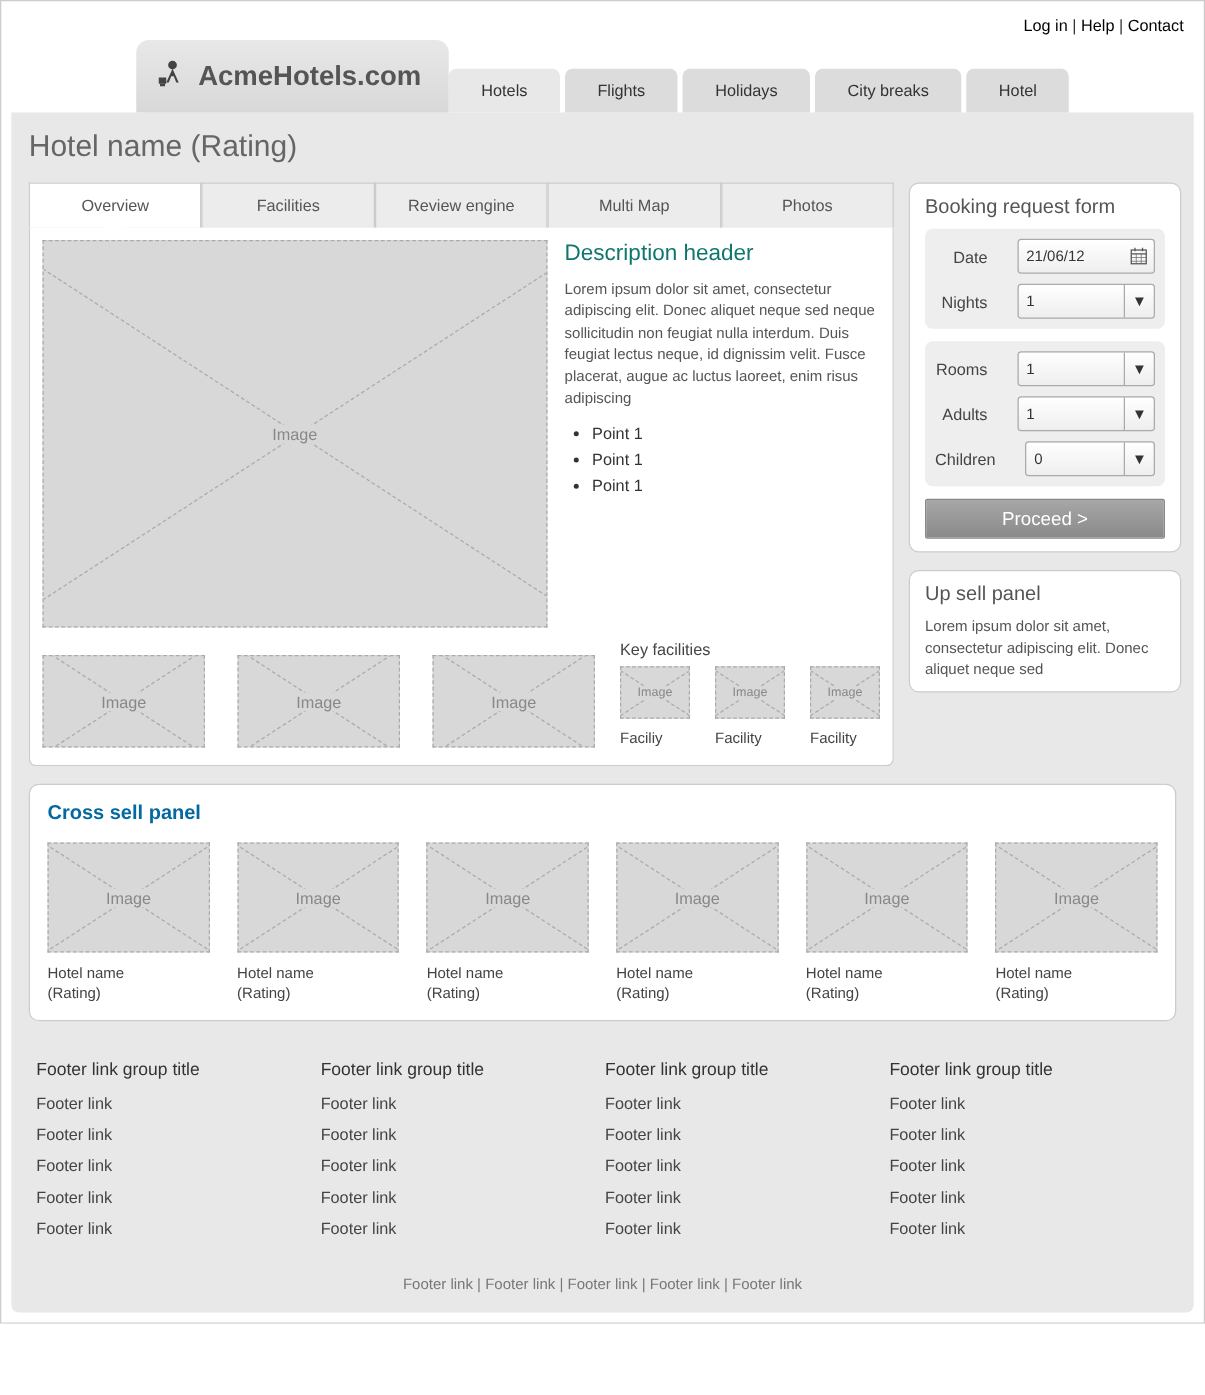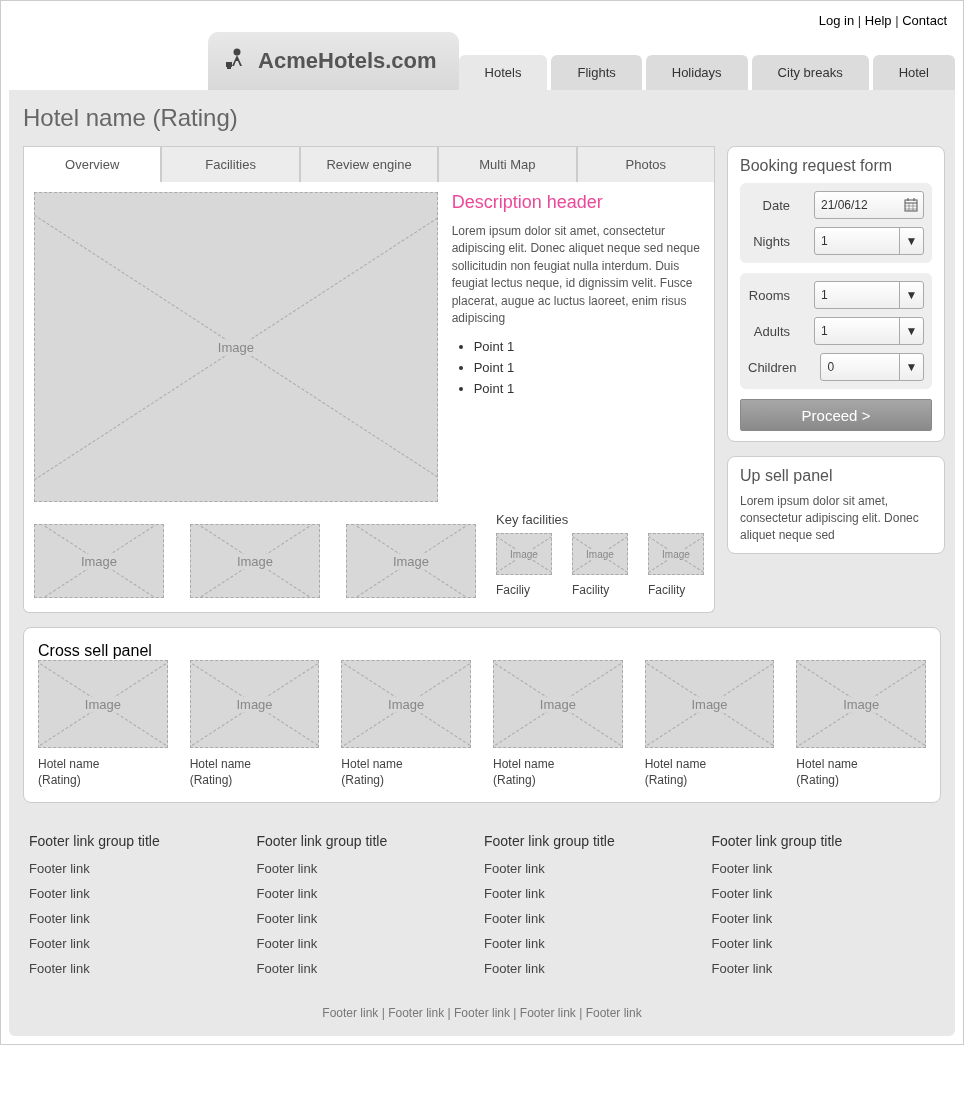--- a/index.html
+++ b/index.html
@@ -1,38 +1,38 @@
 <!DOCTYPE html>
 <html><head>
 <meta charset="utf-8">
 <style>
 * { box-sizing: border-box; margin: 0; padding: 0; }
 body { font-family: Arial, Helvetica, sans-serif; background: #fff; color: #333; font-size: 13px; width: 964px; }
 .page { border: 1px solid #ccc; padding: 8px; }
 .top-bar { text-align: right; font-size: 13px; padding: 4px 8px; }
 .top-bar a { color: #000; text-decoration: none; }
-.header { display: flex; align-items: flex-end; justify-content: flex-end; }
+.header { display: flex; align-items: flex-end; justify-content: center; }
 .logo-wrap { background: linear-gradient(#e8e8e8,#d8d8d8); border-radius: 10px 10px 0 0; padding: 14px 22px 14px 14px; display: flex; align-items: center; gap: 6px; }
 .logo-icon { width: 30px; height: 30px; position: relative; }
 .logo-text { font-size: 22px; font-weight: bold; color: #555; }
 .main-nav { display: flex; gap: 4px; }
 .main-nav .tab { background: #dcdcdc; border-radius: 6px 6px 0 0; padding: 10px 26px; font-size: 13px; cursor: pointer; color: #333; }
 .main-nav .tab.active { background: #e8e8e8; }
 .content-area { background: #e8e8e8; padding: 14px; border-radius: 0 0 6px 6px; }
 .page-title { font-size: 24px; color: #666; font-weight: normal; margin-bottom: 14px; }
 .sub-tabs { display: flex; }
 .sub-tabs .stab { flex: 1; text-align: center; padding: 10px; background: #ececec; border: 1px solid #ccc; border-bottom: none; font-size: 13px; cursor: pointer; color: #555; position: relative; }
 .sub-tabs .stab.active { background: #fff; }
 .sub-tabs .stab.active::after { content: ""; position: absolute; bottom: -10px; left: 50%; margin-left: -10px; width: 0; height: 0; border-left: 10px solid transparent; border-right: 10px solid transparent; border-top: 10px solid #fff; }
 .main-row { display: flex; gap: 12px; }
 .left-col { flex: 1; background: #fff; border: 1px solid #ccc; border-top: none; border-radius: 0 0 6px 6px; padding: 10px 10px 14px; }
 .overview-row { display: flex; gap: 14px; }
 .big-img { flex: 1.6; }
 .desc-col { flex: 1; }
-.desc-col h3 { font-size: 18px; color: #ec4899; font-weight: normal; margin-bottom: 10px; }
+.desc-col h3 { font-size: 18px; color: #0f766e; font-weight: normal; margin-bottom: 10px; }
 .desc-col p { font-size: 12px; color: #555; line-height: 1.45; margin-bottom: 12px; }
 .desc-col ul { list-style: disc; margin-left: 22px; font-size: 13px; color: #333; }
 .desc-col li { margin-bottom: 6px; }
 .img-ph { background: #d8d8d8; border: 1px dashed #aaa; position: relative; display: flex; align-items: center; justify-content: center; color: #888; font-size: 13px; }
 .img-ph::before, .img-ph::after { content: ""; position: absolute; border-top: 1px dashed #aaa; width: 141%; top: 50%; left: -20%; }
 .img-ph::before { transform: rotate(33deg); }
 .img-ph::after { transform: rotate(-33deg); }
 .img-ph span { position: relative; z-index: 1; background: #d8d8d8; padding: 0 4px; }
 .big-img .img-ph { height: 310px; overflow: hidden; }
 .thumb-row { display: flex; gap: 26px; margin-top: 12px; }
@@ -49,21 +49,21 @@
 .form-group { background: #eee; border-radius: 6px; padding: 8px; margin-bottom: 10px; }
 .form-row { display: flex; align-items: center; justify-content: flex-end; gap: 24px; margin-bottom: 8px; }
 .form-row:last-child { margin-bottom: 0; }
 .form-row label { font-size: 13px; color: #444; }
 .form-row .field { width: 110px; height: 28px; border: 1px solid #aaa; background: linear-gradient(#fff,#eee); border-radius: 3px; display: flex; align-items: center; padding: 0 6px; font-size: 12px; color: #333; position: relative; }
 .field .cal-icon { position: absolute; right: 5px; display:flex; align-items:center; }
 .field .dd-icon { position: absolute; right: 0; width: 24px; height: 100%; border-left: 1px solid #aaa; display: flex; align-items: center; justify-content: center; }
 .proceed-btn { width: 100%; height: 32px; background: linear-gradient(#a7a7a7,#8a8a8a); border: 1px solid #888; border-radius: 2px; color: #fff; font-size: 15px; cursor: pointer; }
 .upsell p { font-size: 12px; color: #555; line-height: 1.4; }
 .cross-sell { background: #fff; border: 1px solid #ccc; border-radius: 8px; padding: 14px; margin-top: 14px; }
-.cross-sell h3 { font-size: 16px; color: #000000; font-weight: normal; }
+.cross-sell h3 { font-size: 16px; color: #0369a1; font-weight: bold; margin-bottom: 14px; }
 .cs-row { display: flex; gap: 22px; }
 .cs-item { flex: 1; }
 .cs-item .img-ph { height: 88px; overflow: hidden; margin-bottom: 8px; }
 .cs-item .lbl { font-size: 12px; color: #444; line-height: 1.35; }
 .footer-cols { display: flex; gap: 4px; padding: 30px 6px 14px; }
 .footer-col { flex: 1; }
 .footer-col h4 { font-size: 14px; color: #333; font-weight: normal; margin-bottom: 12px; }
 .footer-col a { display: block; font-size: 13px; color: #444; text-decoration: none; margin-bottom: 10px; }
 .bottom-links { text-align: center; font-size: 12px; color: #777; padding: 6px 0 2px; }
 .bottom-links a { color: #777; text-decoration: none; }

